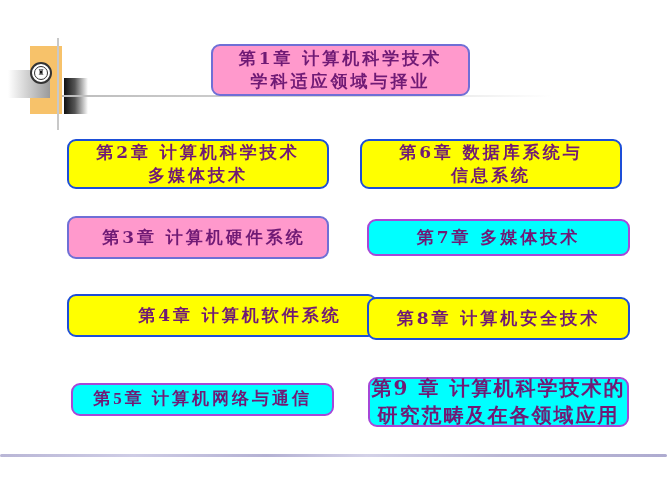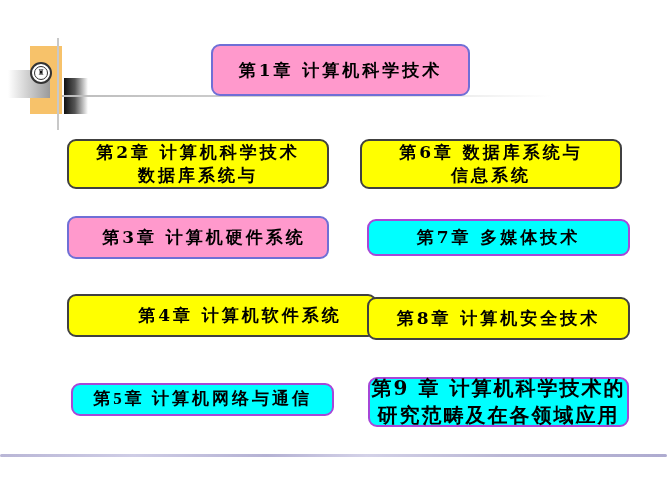--- a/index.html
+++ b/index.html
@@ -58,31 +58,31 @@
       width: 667px; height: 3px;
       background: linear-gradient(to right, #b9b6d6 0%, #cfcde6 20%, #b5b2d4 40%, #d4d2e8 55%, #bbb8d6 75%, #aeabd0 100%);
       border-radius: 2px;
     }
     .box {
       position: absolute;
       box-sizing: border-box;
       border-radius: 9px;
       display: flex; flex-direction: column;
       align-items: center; justify-content: center;
-      color: #000000;
+      color: #701a75;
       font-weight: bold;
       font-size: 17px;
       letter-spacing: 3px;
       line-height: 1.35;
       text-align: center;
       cursor: pointer;
     }
     .box span { display: block; white-space: nowrap; }
     .pink   { background: #ff99cc; border: 2px solid #6f6fd6; }
-    .yellow { background: #ffff00; border: 2px solid #404040; }
+    .yellow { background: #ffff00; border: 2px solid #1d4ed8; }
     .cyan   { background: #00ffff; border: 2px solid #a746d8; }
 
     #box-ch1 { left: 211px; top: 44px; width: 259px; height: 52px; }
     #box-ch2 { left: 67px;  top: 139px; width: 262px; height: 50px; }
     #box-ch6 { left: 360px; top: 139px; width: 262px; height: 50px; }
     #box-ch3 { left: 67px;  top: 216px; width: 262px; height: 43px; padding-left: 12px; }
     #box-ch7 { left: 367px; top: 219px; width: 263px; height: 37px; }
     #box-ch4 { left: 67px;  top: 294px; width: 310px; height: 43px; padding-left: 36px; }
     #box-ch8 { left: 367px; top: 297px; width: 263px; height: 43px; }
     #box-ch5 { left: 71px;  top: 383px; width: 263px; height: 33px; font-family: Liberation Serif, serif; }
@@ -95,25 +95,26 @@
 <div class="deco deco-gray-left"></div>
 <div class="deco deco-vline"></div>
 <div class="deco deco-dark-block"></div>
 <div class="deco deco-hline"></div>
 <div class="logo">
   <div class="logo-inner">♜</div>
 </div>
 
 <div class="box pink" id="box-ch1">
   <span>第1章 计算机科学技术</span>
+  <span>学科适应领域与择业</span>
 </div>
 
 <div class="box yellow" id="box-ch2">
   <span>第2章 计算机科学技术</span>
-  <span>数据库系统与</span>
+  <span>多媒体技术</span>
 </div>
 
 <div class="box pink" id="box-ch3">
   <span>第3章 计算机硬件系统</span>
 </div>
 
 <div class="box yellow" id="box-ch4">
   <span>第4章 计算机软件系统</span>
 </div>
 

